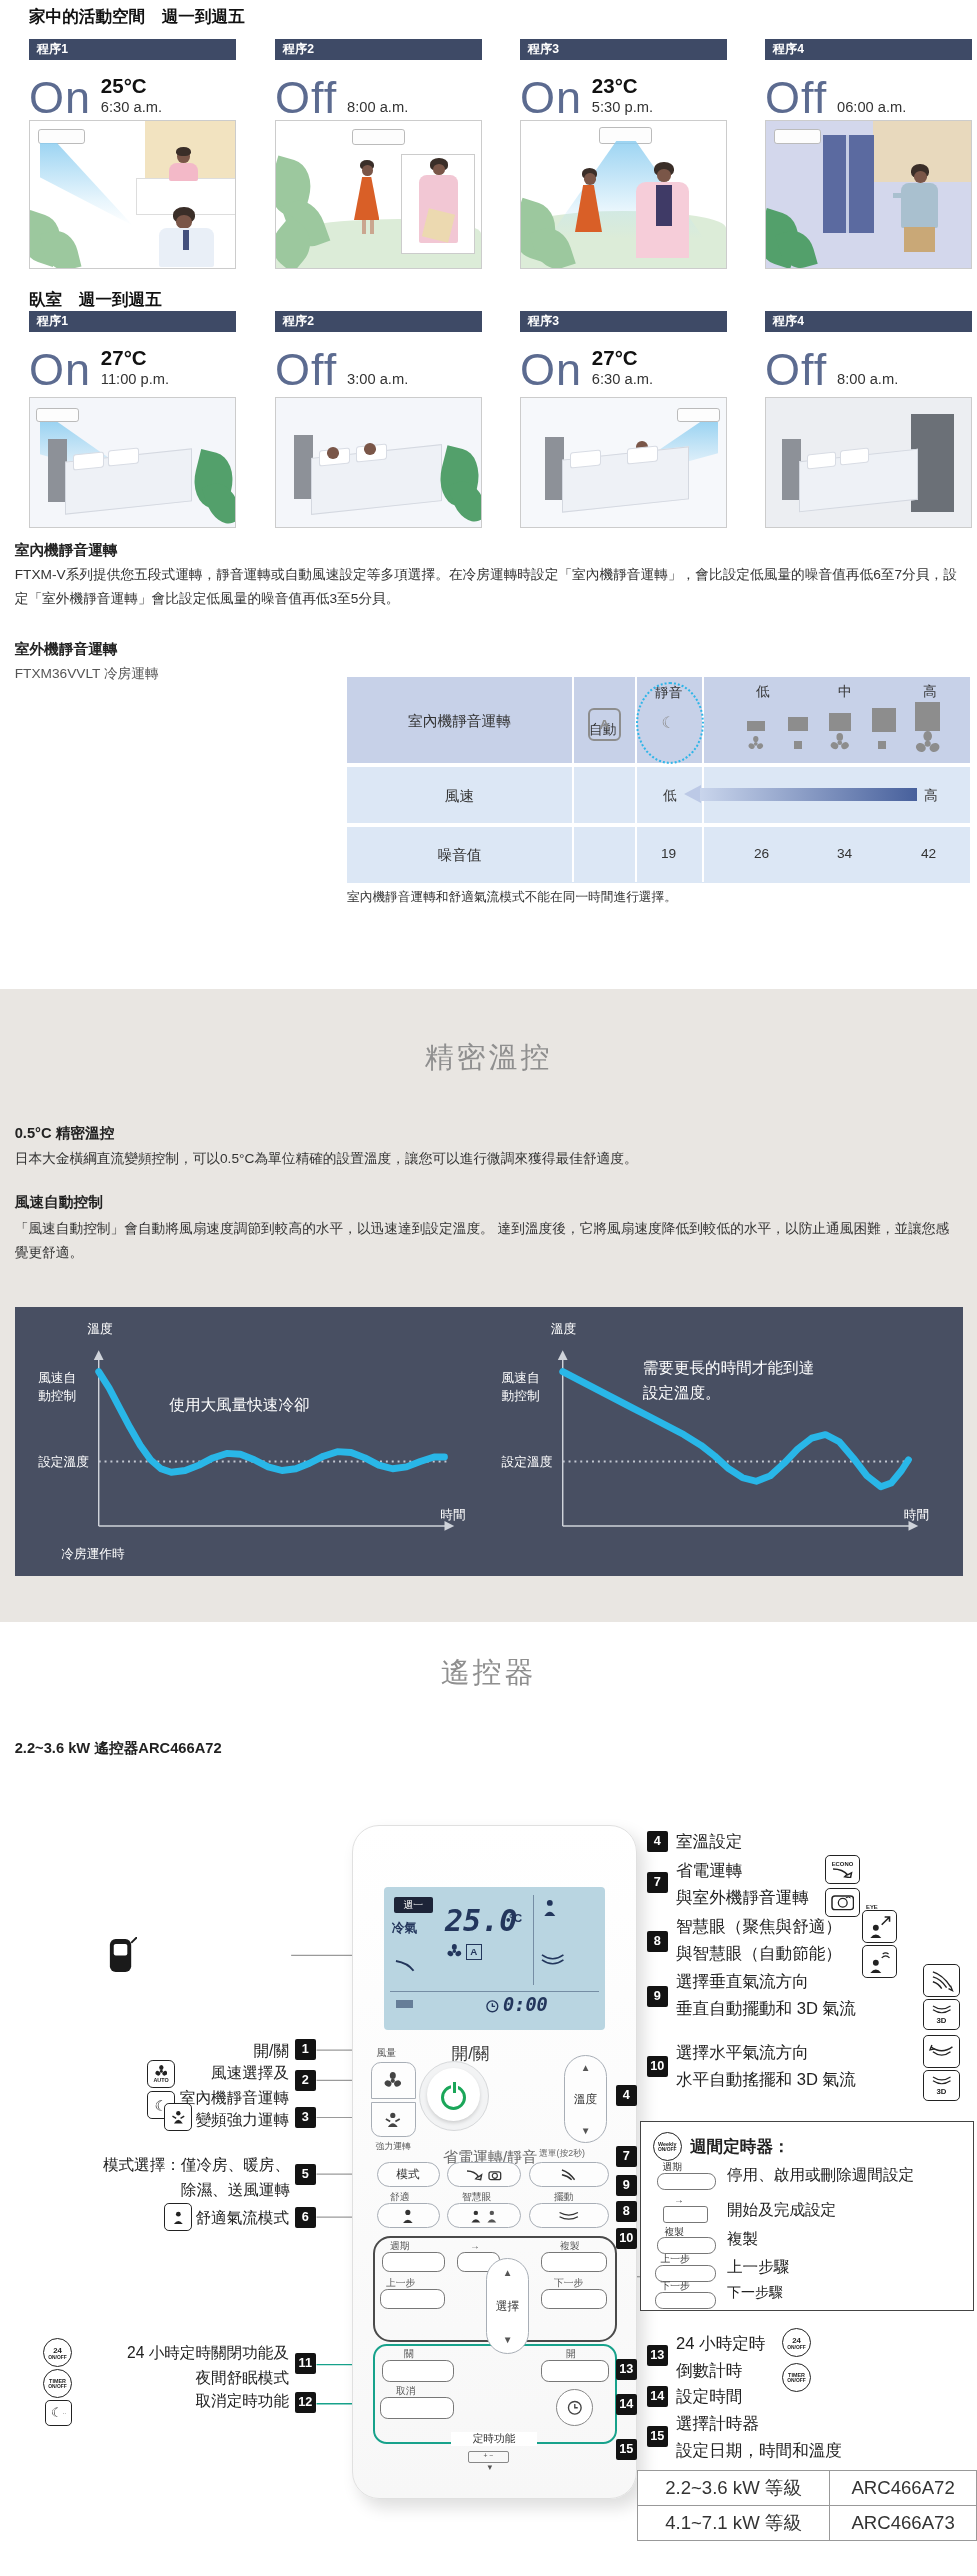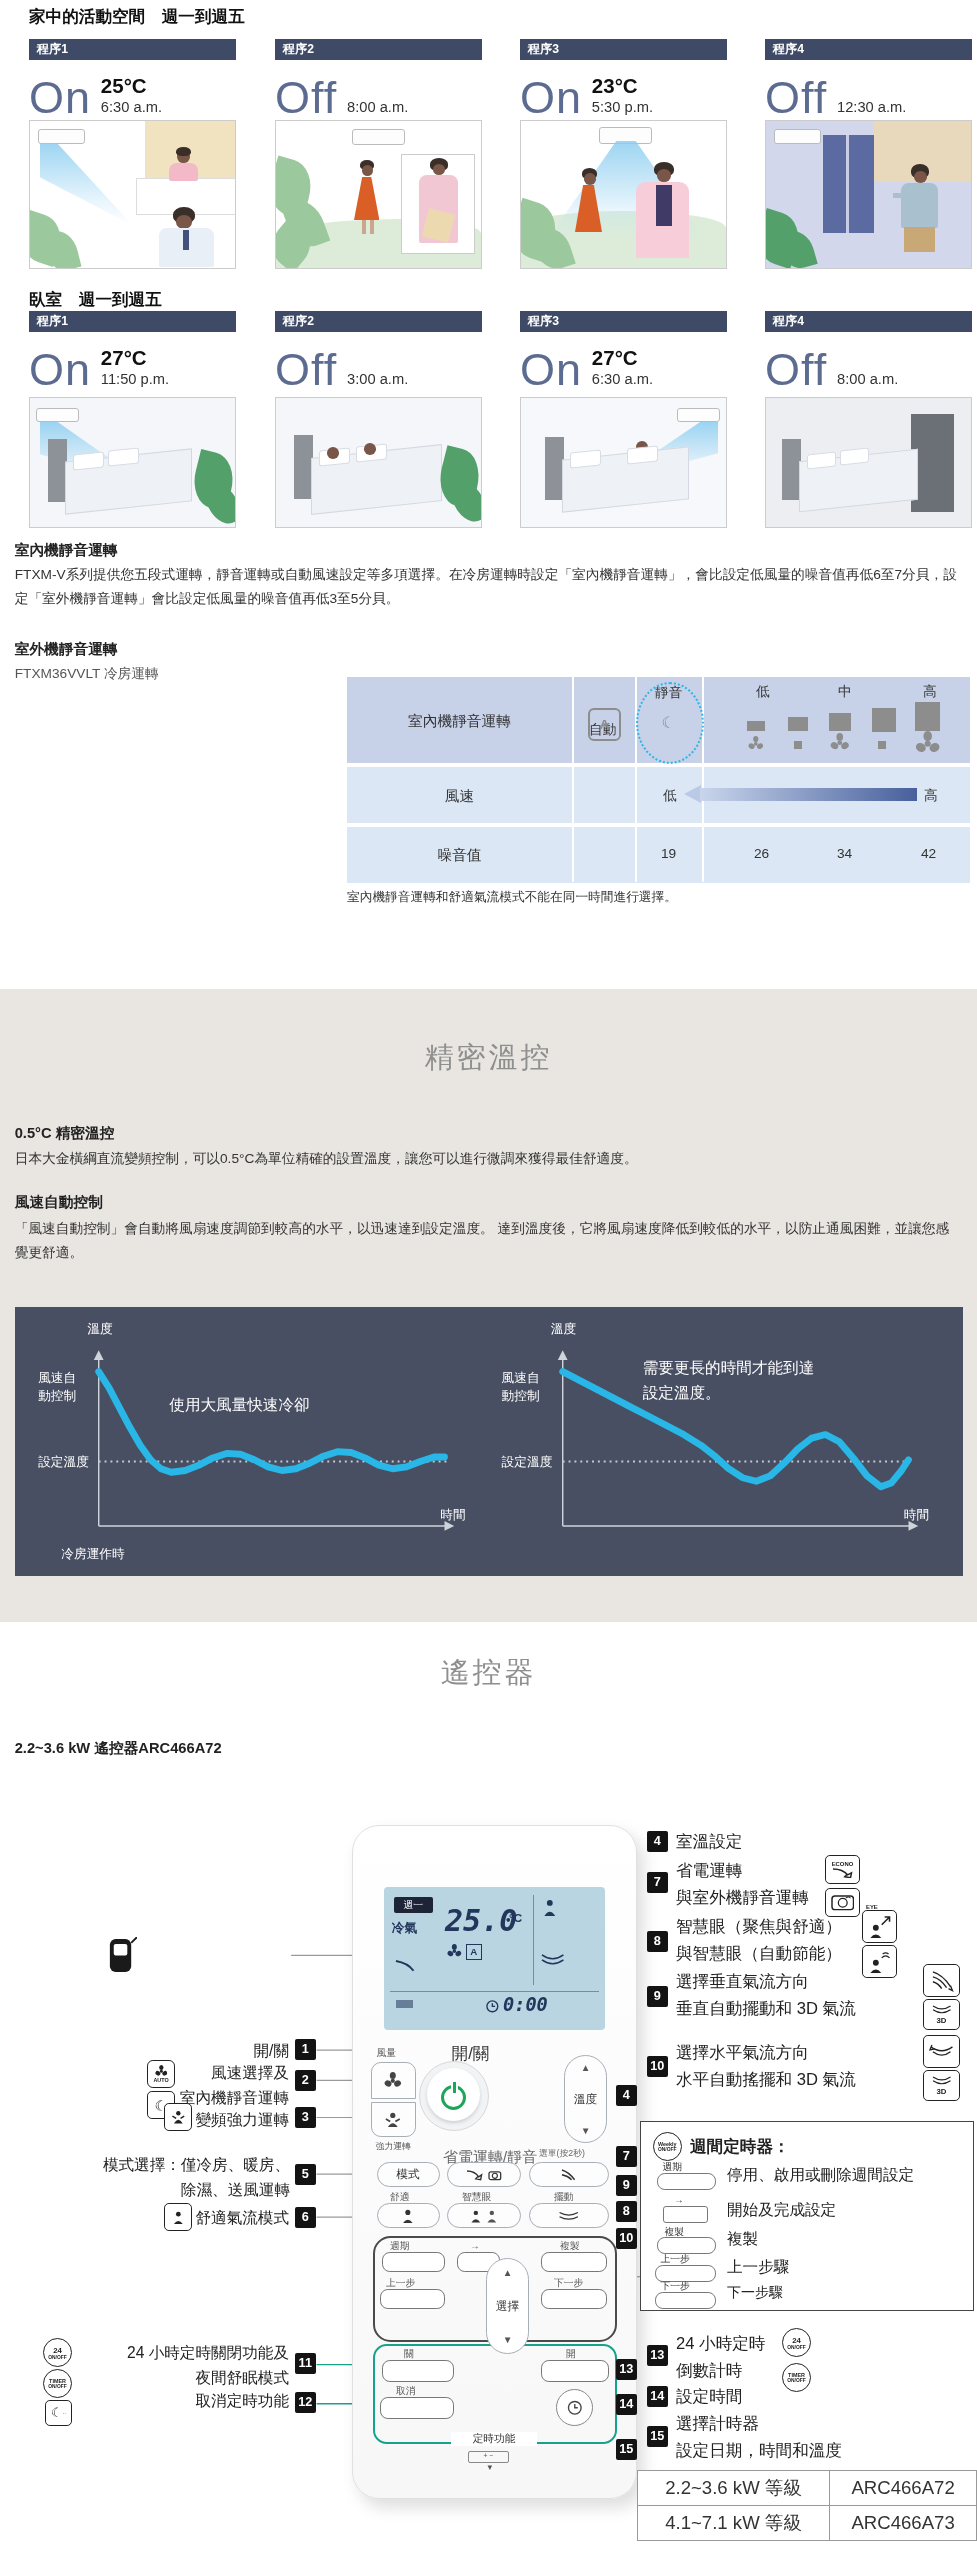--- a/index.html
+++ b/index.html
@@ -157,21 +157,21 @@
       <div class="leaf" style="left:-7.8px;top:82px;width:43px;height:55px;transform:rotate(18deg);"></div>
       <div class="leaf" style="left:13.7px;top:106px;width:35px;height:43px;transform:rotate(-18deg);"></div>
     </div>
   </div>
 
   <div class="card" style="left:765px;top:39px;">
     <div class="card-hd">程序4</div>
     <div class="onoff">
         <span class="state">Off</span>
       <span class="tt">
-      <span class="time">12:30 a.m.</span>
+      <span class="time">06:00 a.m.</span>
         </span>
       </div>
     <div class="scene" style="top:81px;height:147px;background:#d3d7ec;">
       <div style="left:107px;top:0;width:98px;height:61px;background:#e8d9bd;"></div>
       <div style="left:57px;top:13.7px;width:51px;height:98px;background:#5b6aa0;"></div>
       <div style="left:80px;top:13.7px;width:2.9px;height:98px;background:#c6cde4;"></div>
       <div class="acu" style="left:7.8px;top:7.8px;width:45px;height:13.7px;"></div>
       <div class="hair" style="left:145px;top:43px;width:17.6px;height:13.7px;"></div>
       <div class="head" style="left:148px;top:50px;width:12.7px;height:11.7px;"></div>
       <div class="p-body" style="left:135px;top:62px;width:37px;height:45px;background:#a9c0cf;"></div>
@@ -183,21 +183,21 @@
   </div>
 
   <div class="abs sec-title" style="left:29px;top:289px;">臥室　週一到週五</div>
 
   <div class="card" style="left:29px;top:311px;">
     <div class="card-hd">程序1</div>
     <div class="onoff">
         <span class="state">On</span>
       <span class="tt">
           <span class="temp">27°C</span>
-      <span class="time">11:50 p.m.</span>
+      <span class="time">11:00 p.m.</span>
         </span>
       </div>
     <div class="scene" style="top:86px;height:129px;background:#f4f6fa;">
       <div class="acu" style="left:5.9px;top:9.8px;width:41px;height:12.7px;"></div>
       <div class="wedge" style="left:9.8px;top:23.5px;width:107px;height:63px;clip-path:polygon(0 0,16% 0,100% 100%,0 52%);"></div>
       <div class="bedhb" style="left:17.6px;top:41px;width:19.5px;height:63px;"></div>
       <div class="bedmat" style="left:35px;top:57px;width:125px;height:51px;transform:skewY(-6deg);"></div>
       <div class="pillow" style="left:43px;top:55px;width:29px;height:13.7px;transform:skewY(-6deg);"></div>
       <div class="pillow" style="left:78px;top:51px;width:29px;height:13.7px;transform:skewY(-6deg);"></div>
       <div class="leaf dark" style="left:164px;top:55px;width:39px;height:55px;transform:rotate(14deg);"></div>

